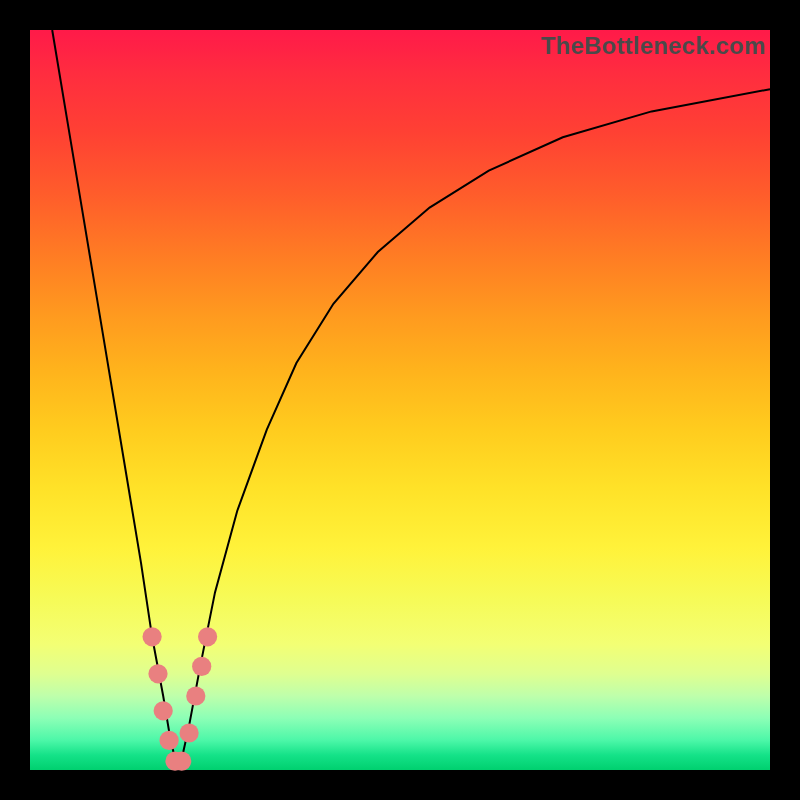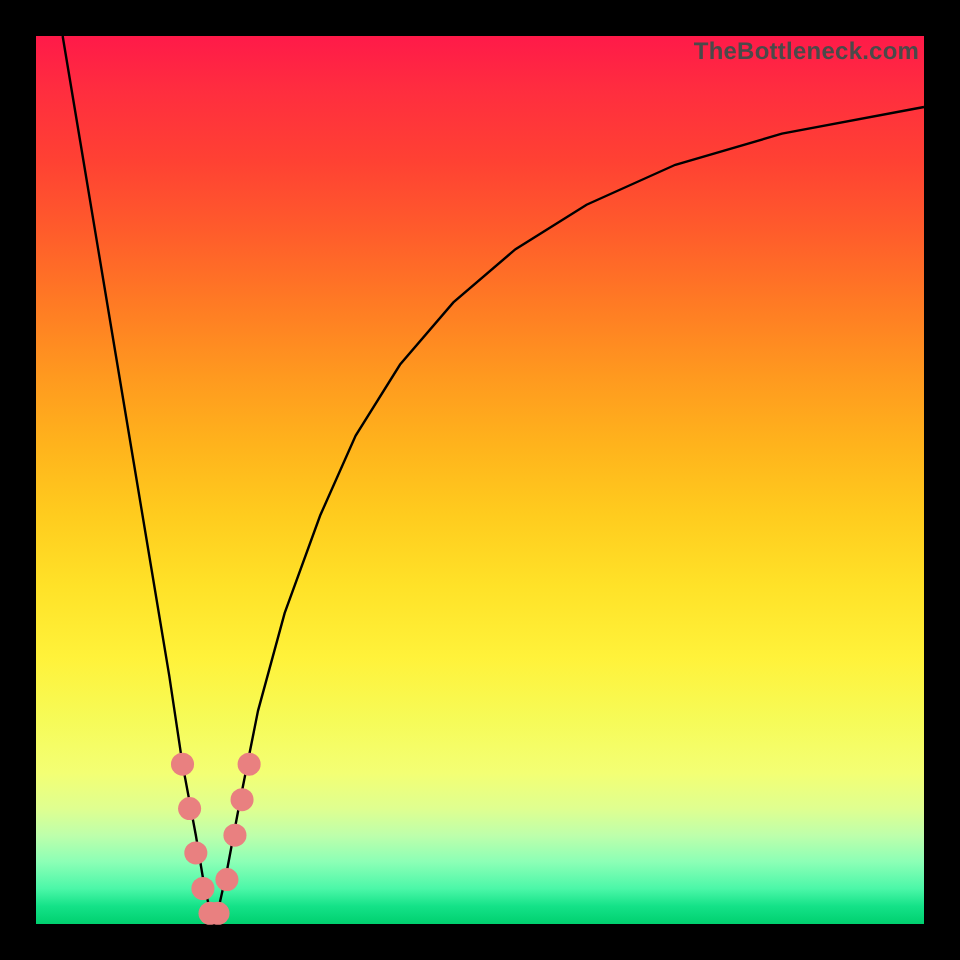--- a/index.html
+++ b/index.html
@@ -63,21 +63,21 @@
   .marker {
     fill: #e98080;
     stroke: none;
   }
 </style>
 </head>
 <body>
 
 <div class="chart-frame">
   <div class="plot-area" style="left: 30px; top: 30px; width: 740px; height: 740px;"></div>
-  <div class="watermark" style="right: 34px; top: 32px; font-size: 20px;">TheBottleneck.com</div>
+  <div class="watermark" style="right: 34px; top: 32px; font-size: 24px;">TheBottleneck.com</div>
   <svg class="curve-svg" width="800" height="800">
     <path class="curve-path" d="M52.2 30.0 L67.0 118.8 L81.8 207.6 L96.6 296.4 L111.4 385.2 L126.2 474.0 L141.0 562.8 L152.1 636.8 L163.2 696.0 L170.6 740.4 L176.5 764.1 L181.7 758.9 L189.1 725.6 L200.2 666.4 L215.0 592.4 L237.2 511.0 L266.8 429.6 L296.4 363.0 L333.4 303.8 L377.8 252.0 L429.6 207.6 L488.8 170.6 L562.8 137.3 L651.6 111.4 L770.0 89.2 "></path>
     <g>
         <circle cx="152.1" cy="636.8" r="9.6" class="marker"></circle>
         <circle cx="158.0" cy="673.8" r="9.6" class="marker"></circle>
         <circle cx="163.2" cy="710.8" r="9.6" class="marker"></circle>
         <circle cx="169.1" cy="740.4" r="9.6" class="marker"></circle>
         <circle cx="175.0" cy="761.1" r="9.6" class="marker"></circle>
         <circle cx="181.7" cy="761.1" r="9.6" class="marker"></circle>
         <circle cx="189.1" cy="733.0" r="9.6" class="marker"></circle>

